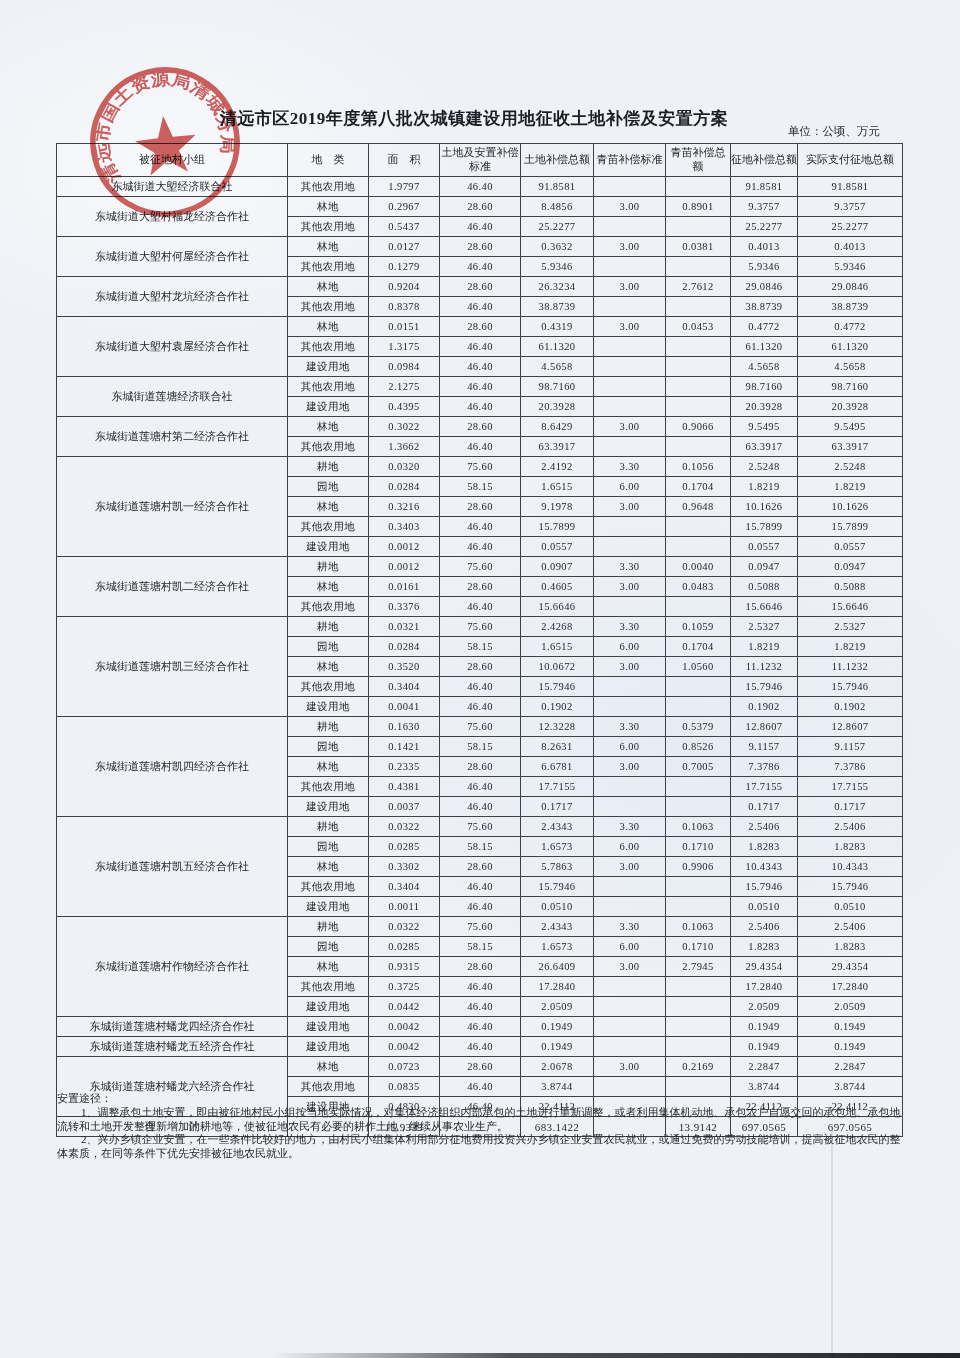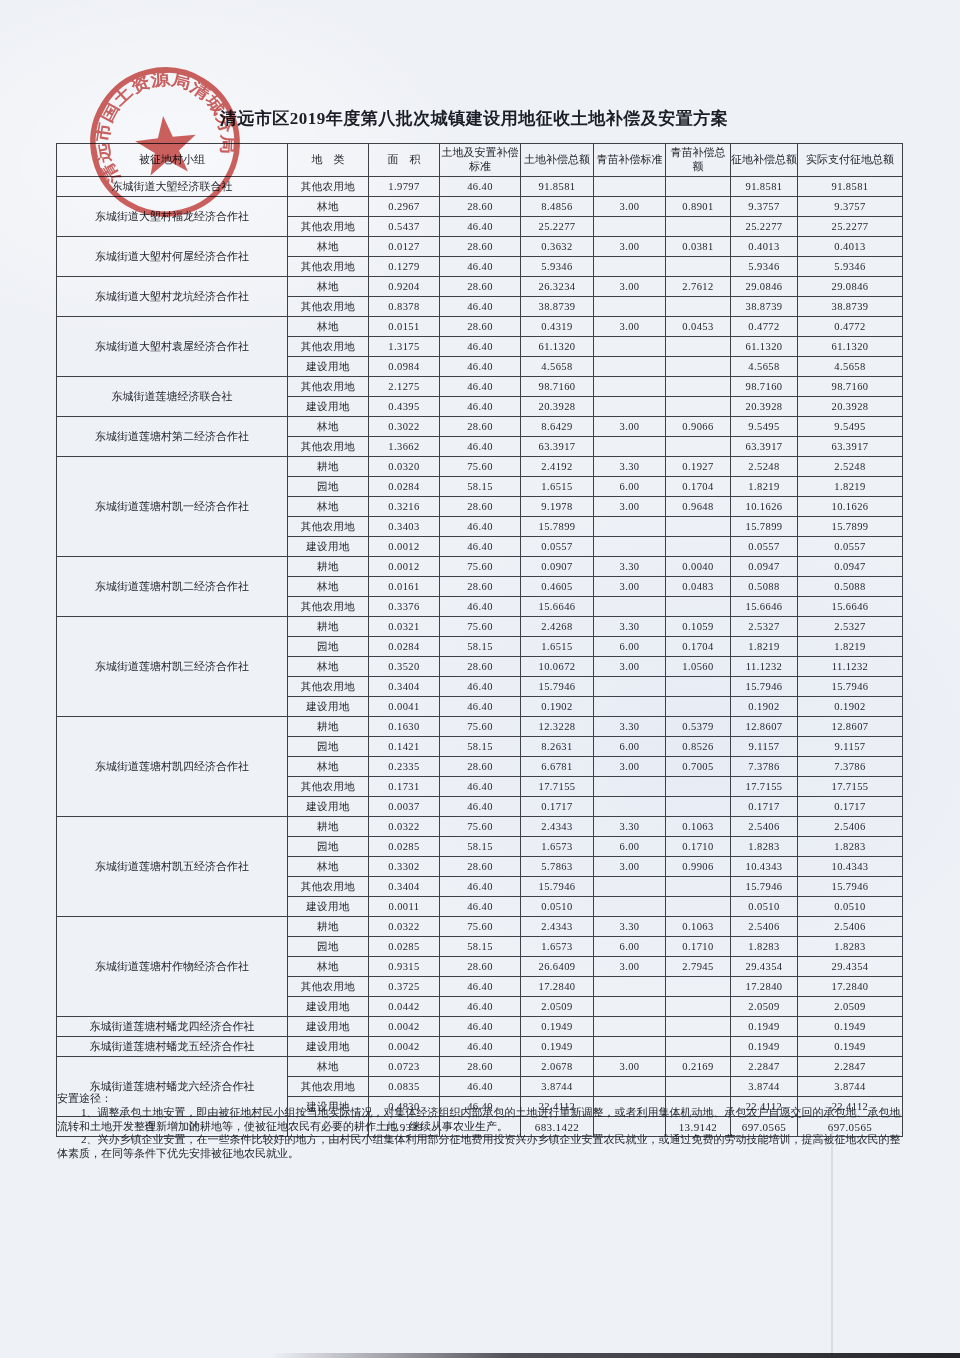--- a/index.html
+++ b/index.html
@@ -49,20 +49,21 @@
     background:rgba(145,155,172,0.22);
   }
 </style>
 </head>
 <body>
 
 <div class="page">
 
   <h1 class="title">清远市区2019年度第八批次城镇建设用地征收土地补偿及安置方案</h1>
 
+  <div class="unit-note">单位：公顷、万元</div>
 
   <table class="comp">
     <colgroup>
       <col style="width:231px">
         <col style="width:81px">
         <col style="width:71px">
       <col style="width:81px">
         <col style="width:73px">
         <col style="width:72px">
       <col style="width:65px">
@@ -230,21 +231,21 @@
           <td>63.3917</td>
           <td>63.3917</td>
         </tr>
         <tr>
           <td class="village" rowspan="5">东城街道莲塘村凯一经济合作社</td>
           <td>耕地</td>
           <td>0.0320</td>
           <td>75.60</td>
           <td>2.4192</td>
           <td>3.30</td>
-          <td>0.1927</td>
+          <td>0.1056</td>
           <td>2.5248</td>
           <td>2.5248</td>
         </tr>
         <tr>
           <td>园地</td>
           <td>0.0284</td>
           <td>58.15</td>
           <td>1.6515</td>
           <td>6.00</td>
           <td>0.1704</td>
@@ -389,21 +390,21 @@
           <td>0.2335</td>
           <td>28.60</td>
           <td>6.6781</td>
           <td>3.00</td>
           <td>0.7005</td>
           <td>7.3786</td>
           <td>7.3786</td>
         </tr>
         <tr>
           <td>其他农用地</td>
-          <td>0.1731</td>
+          <td>0.4381</td>
           <td>46.40</td>
           <td>17.7155</td>
           <td></td>
           <td></td>
           <td>17.7155</td>
           <td>17.7155</td>
         </tr>
         <tr>
           <td>建设用地</td>
           <td>0.0037</td>

